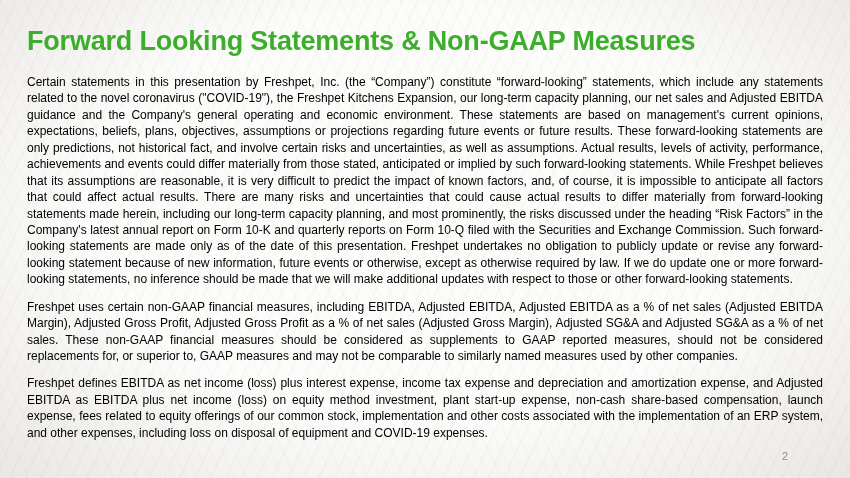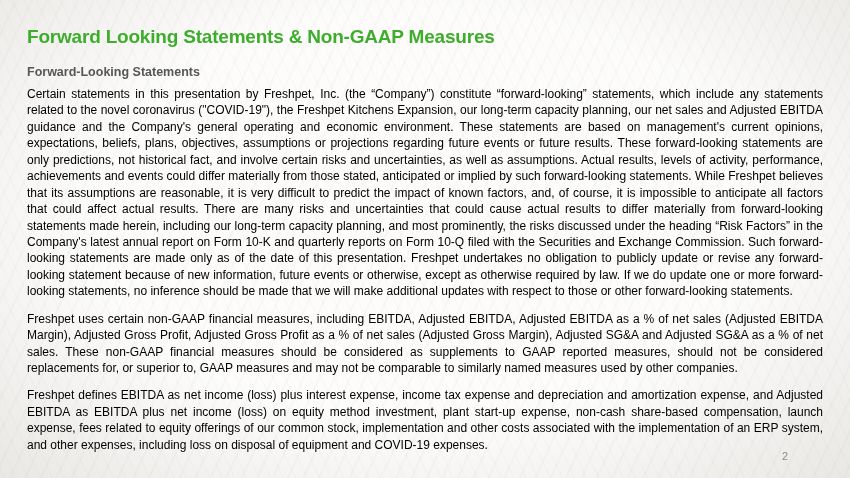--- a/index.html
+++ b/index.html
@@ -28,21 +28,21 @@
       repeating-linear-gradient(115deg, rgba(120,115,105,0.05) 0px, rgba(120,115,105,0) 3px, rgba(120,115,105,0) 14px),
       repeating-linear-gradient(245deg, rgba(120,115,105,0.04) 0px, rgba(120,115,105,0) 2px, rgba(120,115,105,0) 11px),
       radial-gradient(ellipse at 50% 45%, rgba(255,255,255,0.6) 55%, rgba(150,145,135,0.16) 100%);
   }
   .content {
     position: relative;
     padding: 18px 27px 0 27px;
   }
   .title {
     margin: 8px 0 17px 0;
-    font-size: 19px;
+    font-size: 27px;
     font-weight: bold;
     color: #3dae2b;
     letter-spacing: -0.2px;
   }
   .section-heading {
     margin: 13px 0 7px 0;
     font-size: 12.5px;
     font-weight: bold;
     color: #575757;
   }
@@ -62,21 +62,20 @@
   }
 </style>
 </head>
 <body>
 
 <div class="slide">
   <div class="content">
 
     <h1 class="title">Forward Looking Statements &amp; Non-GAAP Measures</h1>
 
-    <h2 class="section-heading">Forward-Looking Statements</h2>
 
     <p class="body-paragraph">Certain statements in this presentation by Freshpet, Inc. (the “Company”) constitute “forward-looking” statements, which include any statements related to the novel coronavirus ("COVID-19"), the Freshpet Kitchens Expansion, our long-term capacity planning, our net sales and Adjusted EBITDA guidance and the Company's general operating and economic environment. These statements are based on management's current opinions, expectations, beliefs, plans, objectives, assumptions or projections regarding future events or future results. These forward-looking statements are only predictions, not historical fact, and involve certain risks and uncertainties, as well as assumptions. Actual results, levels of activity, performance, achievements and events could differ materially from those stated, anticipated or implied by such forward-looking statements. While Freshpet believes that its assumptions are reasonable, it is very difficult to predict the impact of known factors, and, of course, it is impossible to anticipate all factors that could affect actual results. There are many risks and uncertainties that could cause actual results to differ materially from forward-looking statements made herein, including our long-term capacity planning, and most prominently, the risks discussed under the heading “Risk Factors” in the Company's latest annual report on Form 10-K and quarterly reports on Form 10-Q filed with the Securities and Exchange Commission. Such forward-looking statements are made only as of the date of this presentation. Freshpet undertakes no obligation to publicly update or revise any forward-looking statement because of new information, future events or otherwise, except as otherwise required by law. If we do update one or more forward-looking statements, no inference should be made that we will make additional updates with respect to those or other forward-looking statements.</p>
 
 
     <p class="body-paragraph">Freshpet uses certain non-GAAP financial measures, including EBITDA, Adjusted EBITDA, Adjusted EBITDA as a % of net sales (Adjusted EBITDA Margin), Adjusted Gross Profit, Adjusted Gross Profit as a % of net sales (Adjusted Gross Margin), Adjusted SG&amp;A and Adjusted SG&amp;A as a % of net sales. These non-GAAP financial measures should be considered as supplements to GAAP reported measures, should not be considered replacements for, or superior to, GAAP measures and may not be comparable to similarly named measures used by other companies.</p>
 
     <p class="body-paragraph">Freshpet defines EBITDA as net income (loss) plus interest expense, income tax expense and depreciation and amortization expense, and Adjusted EBITDA as EBITDA plus net income (loss) on equity method investment, plant start-up expense, non-cash share-based compensation, launch expense, fees related to equity offerings of our common stock, implementation and other costs associated with the implementation of an ERP system, and other expenses, including loss on disposal of equipment and COVID-19 expenses.</p>
 
   </div>
 

